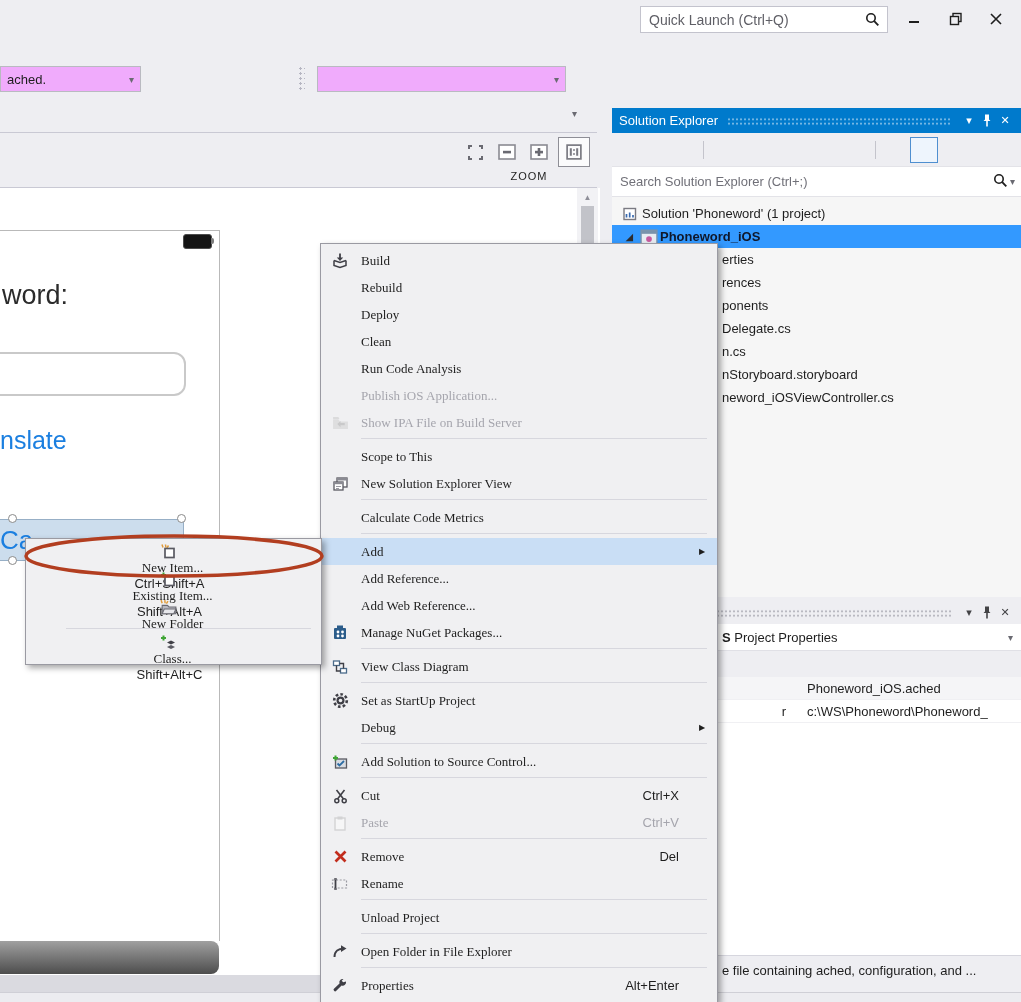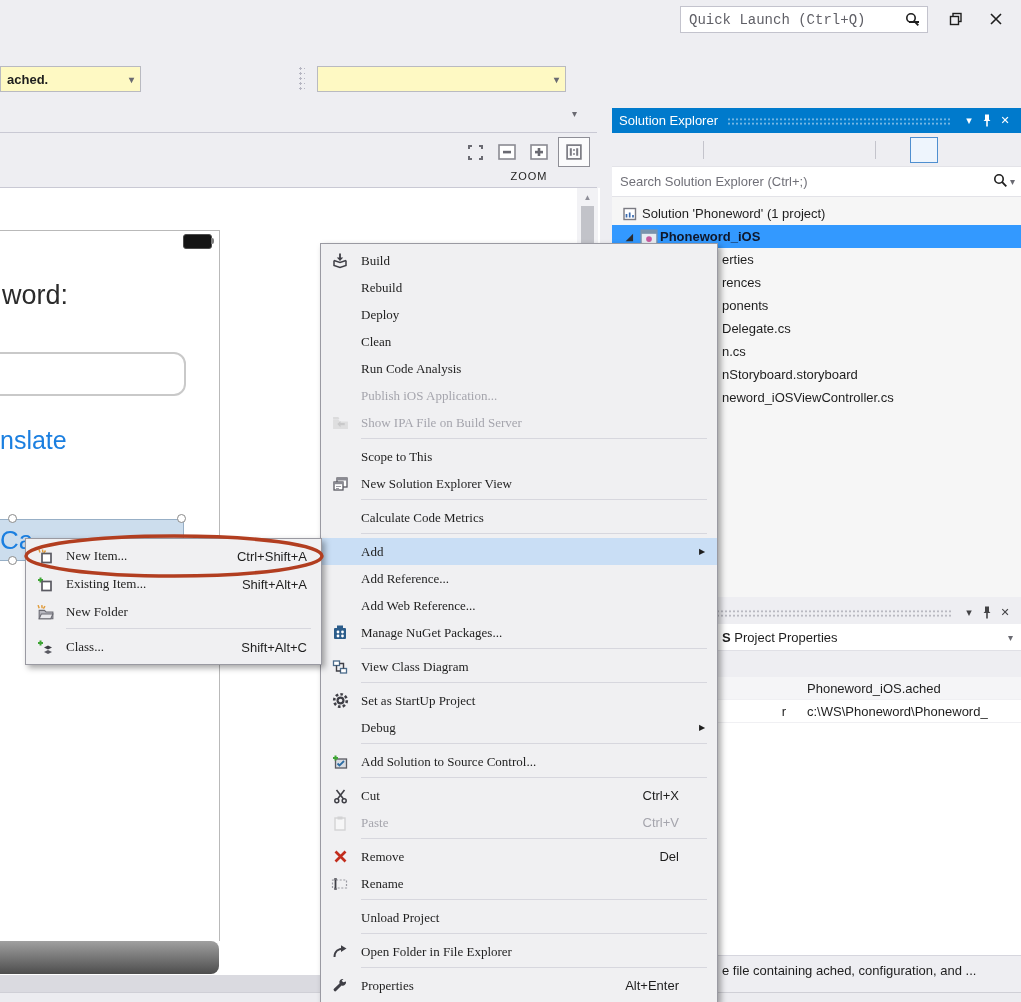--- a/index.html
+++ b/index.html
@@ -2,27 +2,27 @@
 <html><head>
 <meta charset="utf-8">
 <style>
   html,body{margin:0;padding:0;}
   .stage{position:relative;width:1021px;height:1002px;background:#eeeef2;overflow:hidden;
          font-family:"Liberation Sans",sans-serif;font-size:13px;color:#1e1e1e;}
   .abs{position:absolute;}
   .flex{display:flex;align-items:center;}
 
   
-  .quick-launch{left:680px;top:6px;width:248px;height:27px;background:#fff;border:1px solid #c3c3cd;box-sizing:border-box;font-family:Liberation Mono, monospace;}
+  .quick-launch{left:640px;top:6px;width:248px;height:27px;background:#fff;border:1px solid #c3c3cd;box-sizing:border-box;}
   .ql-text{padding-left:8px;color:#5f5f66;font-size:14px;flex:1;}
   .ql-search{padding-right:7px;display:flex;}
   .winbtn{width:30px;height:26px;display:flex;align-items:center;justify-content:center;}
 
   
-  .combo{background:#fef9c3;border:1px solid #b9bac1;box-sizing:border-box;height:26px;font-weight:bold;}
+  .combo{background:#f0abfc;border:1px solid #b9bac1;box-sizing:border-box;height:26px;}
   .combo .caret{margin-left:auto;padding-right:6px;color:#6a6a72;font-size:10px;}
   .combo .ctext{padding-left:6px;white-space:nowrap;}
   .tb-icons{gap:7px;}
   .tbi{width:22px;height:22px;display:flex;align-items:center;justify-content:center;}
   .tbi.disabled{opacity:.4;filter:grayscale(1);}
   .tbi.sep{width:1px;height:18px;background:#c4c4cc;margin:0 2px;}
   .tbi.boxed{border:1px solid #4f8fd0;background:#eef5fd;width:26px;height:24px;}
   .grip{width:7px;height:26px;background-image:radial-gradient(circle,#b6b6c2 1px,transparent 1.3px);background-size:5px 5px;}
 
   
@@ -71,21 +71,21 @@
   .pp-row.shaded{background:#f5f5f7;}
   .pp-name{width:174px;text-align:right;box-sizing:border-box;color:#1e1e1e;}
   .pp-value{padding-left:21px;white-space:nowrap;overflow:hidden;}
   .pp-desc{background:#eeeef2;border-top:1px solid #d6d6de;padding:7px 8px 0 110px;box-sizing:border-box;font-size:13px;}
 
   
   .menu{background:#f0f0f2;border:1px solid #9a9aa2;box-shadow:3px 3px 6px rgba(0,0,0,.35);box-sizing:border-box;padding:3px 0;}
   .ctx{left:320px;top:243px;width:398px;z-index:10;}
   .ctx .menu-item{height:27px;}
   .addm{left:25px;top:538px;width:297px;z-index:11;}
-  .addm .menu-item{height:28px;}
+  .addm .menu-item{height:28px;flex-direction:column;}
   .menu-item{display:flex;align-items:center;padding:0 8px 0 6px;font-size:13px;}
   .mi-icon{width:26px;height:18px;display:flex;align-items:center;justify-content:center;margin-right:8px;flex:none;}
   .mi-label{flex:1;white-space:nowrap;font-family:Liberation Serif, serif;}
   .mi-shortcut{padding-right:20px;white-space:nowrap;}
   .mi-arrow{width:10px;font-size:8px;color:#1e1e1e;visibility:hidden;}
   .menu-item.has-arrow .mi-arrow{visibility:visible;}
   .menu-item.disabled{color:#a5a5ad;}
   .menu-item.disabled .mi-icon{opacity:.45;filter:grayscale(1);}
   .menu-item.highlighted{background:#c9def5;}
   .menu-item.separator{display:block;height:5px;padding:0;}

